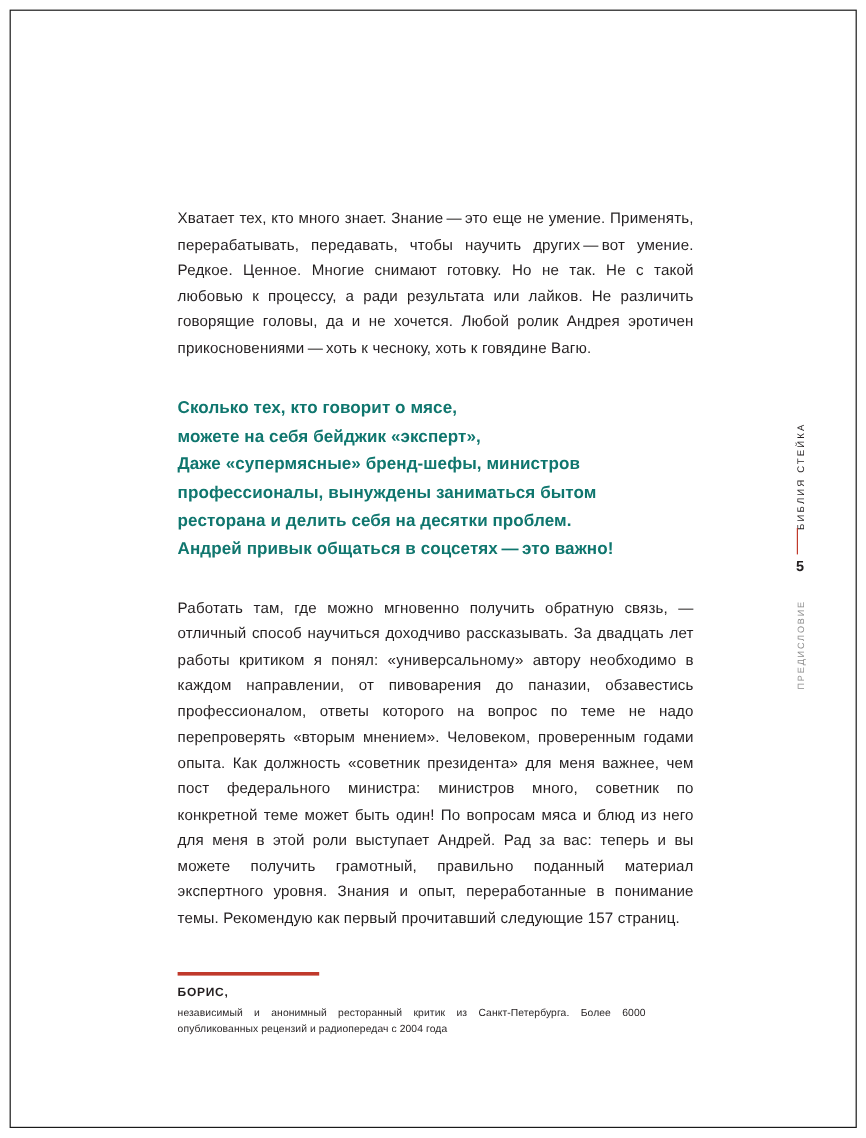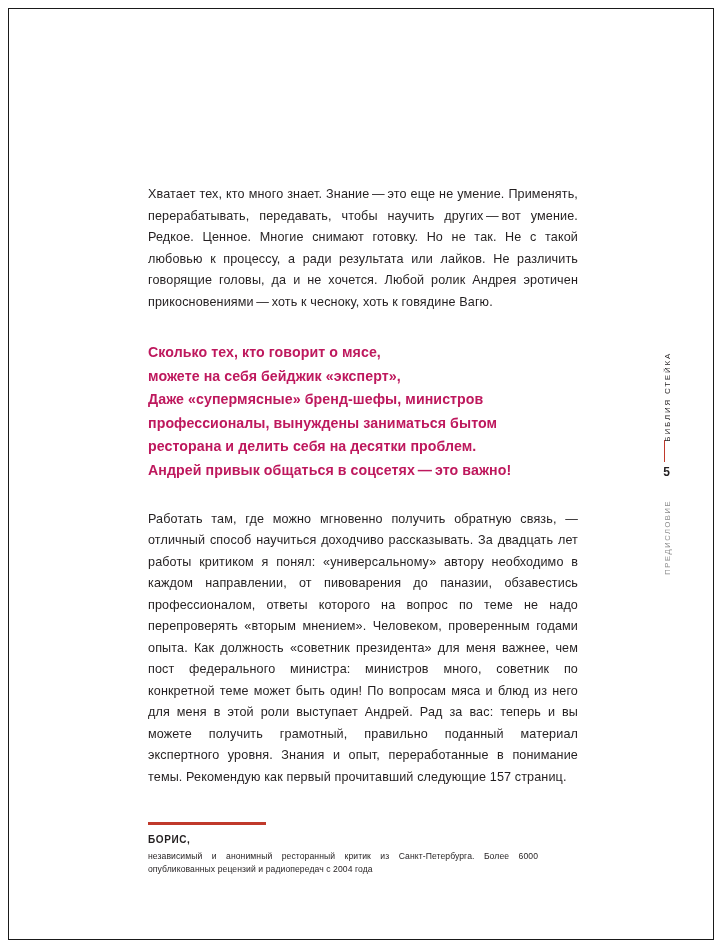--- a/index.html
+++ b/index.html
@@ -24,36 +24,36 @@
     top: 8px;
     width: 706px;
     height: 932px;
     border: 1px solid #1a1a1a;
     box-sizing: border-box;
     pointer-events: none;
   }
   .content {
     position: absolute;
     left: 148px;
-    top: 184px;
+    top: 172px;
     width: 430px;
   }
   .para {
     font-size: 12.6px;
     line-height: 21.5px;
     color: #231f20;
     text-align: justify;
     margin: 0 0 0 0;
     letter-spacing: 0.01em;
   }
   .pull {
     font-size: 14.2px;
     line-height: 23.6px;
     font-weight: bold;
-    color: #be185d;
+    color: #0f766e;
     margin: 28px 0 26px 0;
     letter-spacing: 0.005em;
   }
   .pull span.line {
     display: block;
   }
   .signature-block {
     margin-top: 34px;
     width: 400px;
   }

